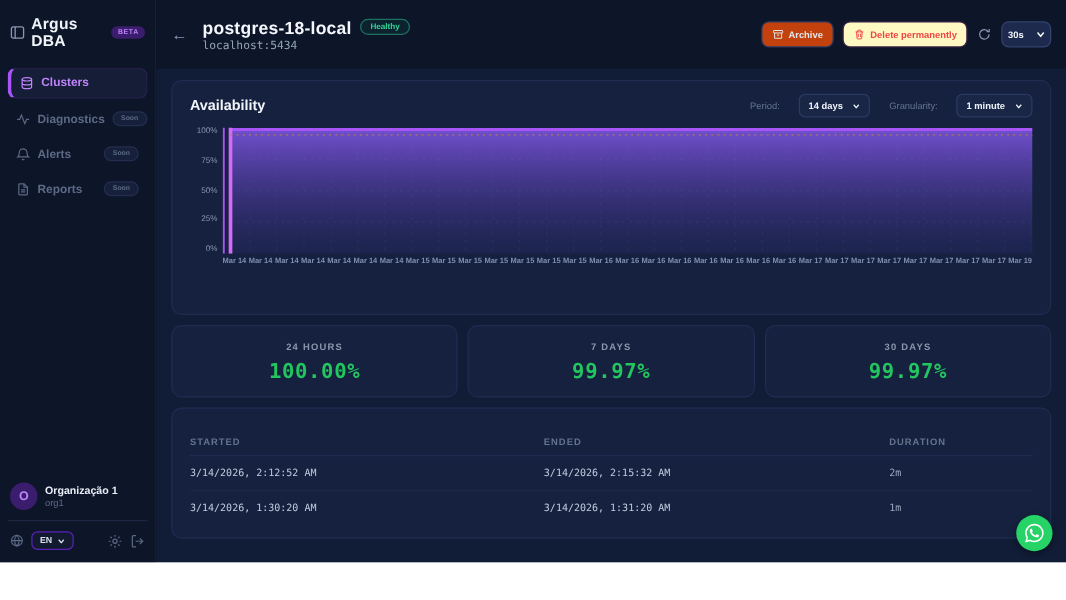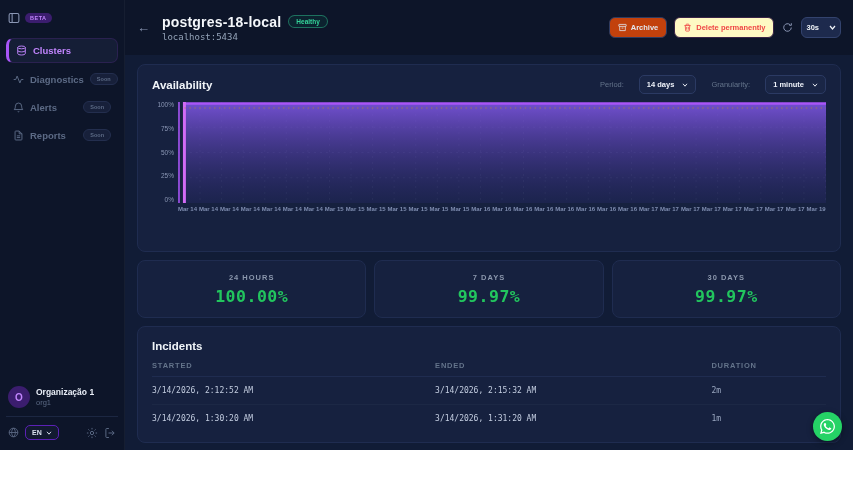--- a/index.html
+++ b/index.html
@@ -115,20 +115,21 @@
   <div class="app">
 
     <aside class="sidebar">
       <div class="sidebar-header">
         <span class="panel-icon">
           <svg width="12" height="12" viewBox="0 0 16 16" fill="none" stroke="currentColor" stroke-width="1.4">
             <rect x="1.5" y="2" width="13" height="12" rx="2"></rect>
               <line x1="5.5" y1="2" x2="5.5" y2="14"></line>
           </svg>
         </span>
+        <span class="logo-text">Argus DBA</span>
         <span class="beta-pill">BETA</span>
       </div>
       <nav class="nav" id="nav">
           <div class="nav-item active">
             <span class="nav-icon">
               <svg width="11" height="11" viewBox="0 0 16 16" fill="none" stroke="currentColor" stroke-width="1.4">
                 <ellipse cx="8" cy="3.5" rx="5.5" ry="2"></ellipse>
                 <path d="M2.5 3.5v9c0 1.1 2.5 2 5.5 2s5.5-.9 5.5-2v-9"></path>
                 <path d="M2.5 8c0 1.1 2.5 2 5.5 2s5.5-.9 5.5-2"></path>
               </svg>
@@ -376,21 +377,20 @@
               <div class="stat-label">7 DAYS</div>
               <div class="stat-value">99.97%</div>
             </div>
             <div class="card stat-card">
               <div class="stat-label">30 DAYS</div>
               <div class="stat-value">99.97%</div>
             </div>
           </div>
 
         <section class="card incidents-card">
-          <h2 class="card-title">Incidents</h2>
           <div class="table" id="incidentsTable">
               <div class="t-row t-head">
                 <span>STARTED</span>
                 <span>ENDED</span>
                 <span>DURATION</span>
               </div>
               <div class="t-row t-body-row">
                 <span class="t-cell">3/14/2026, 2:12:52 AM</span>
                 <span class="t-cell">3/14/2026, 2:15:32 AM</span>
                 <span class="t-cell dim">2m</span>

